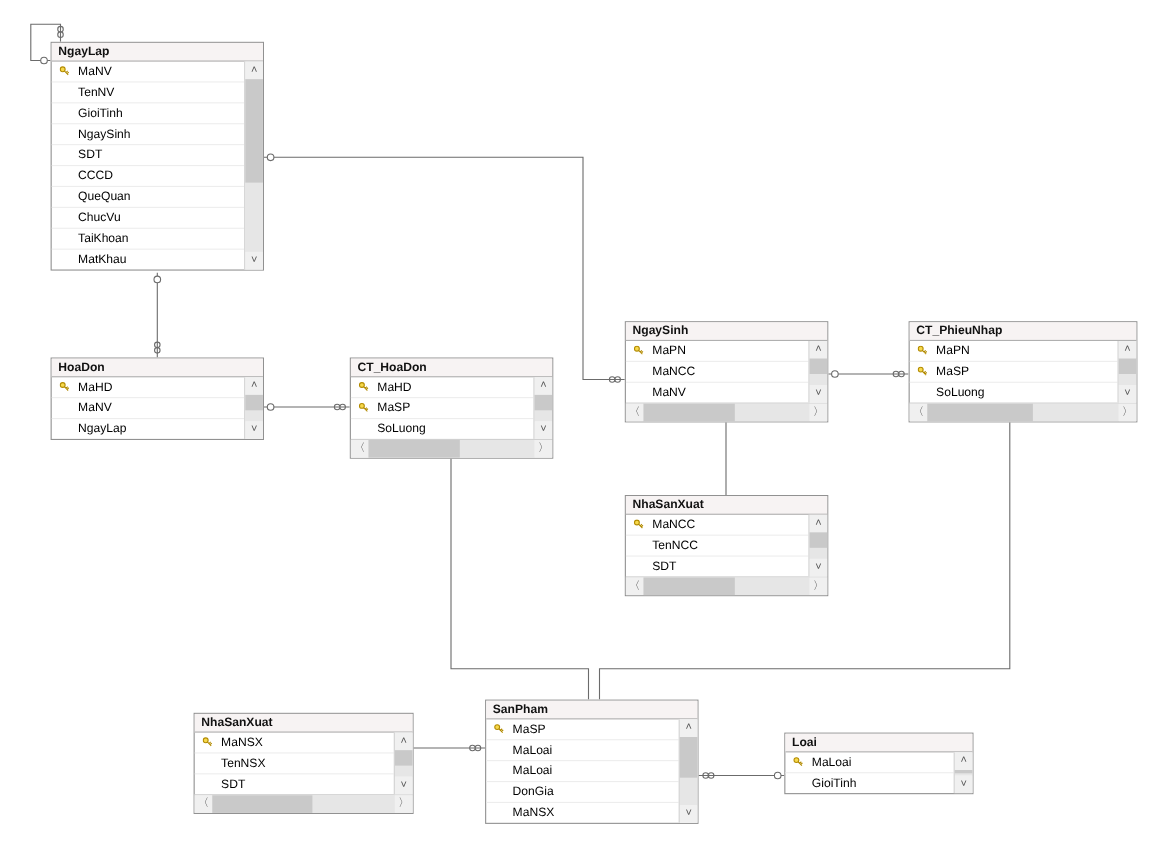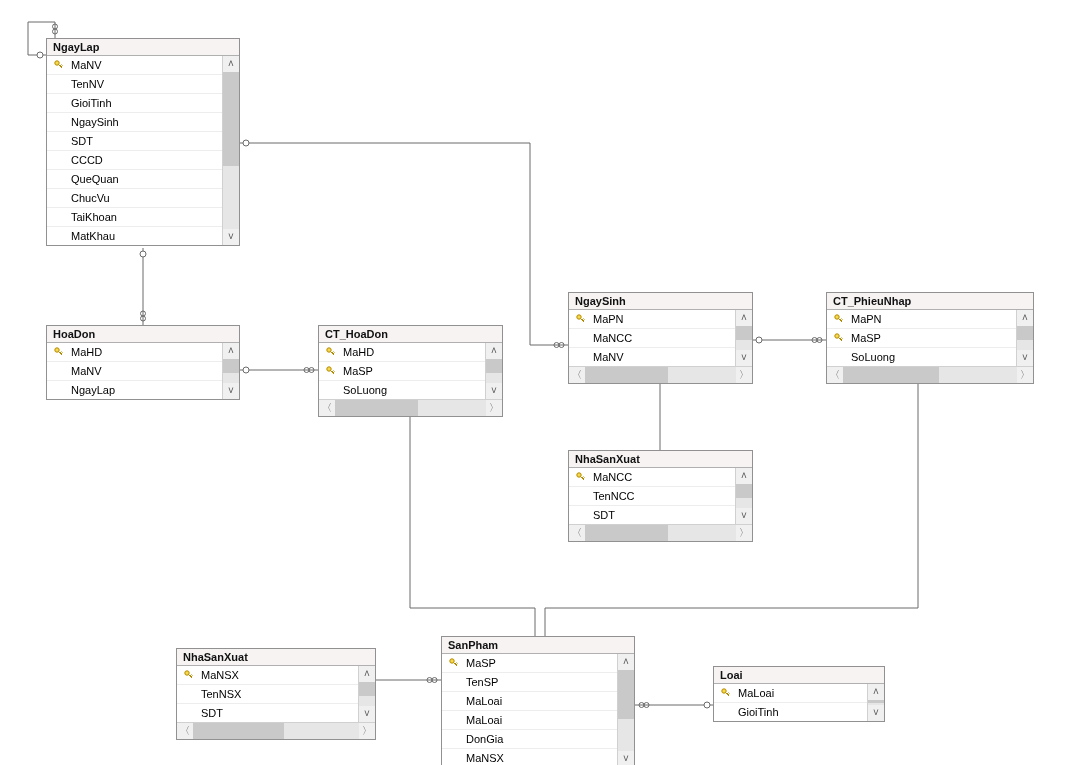--- a/index.html
+++ b/index.html
@@ -470,24 +470,20 @@
                 <svg width="10" height="10" viewBox="0 0 10 10">
                   <circle cx="3" cy="3" r="2.2" class="key-dot"></circle>
                   <path d="M4.5 4.5 L8 8 M6 6 L7.5 4.5 M7 7 L8.5 5.5" stroke="#b38b00" stroke-width="1" fill="none"></path>
                 </svg>
               </span>
             </span>
             <span class="fname">MaSP</span>
           </div>
           <div class="row">
             <span class="keycell"></span>
-            <span class="fname">TenSP</span>
-          </div>
-          <div class="row">
-            <span class="keycell"></span>
             <span class="fname">MaLoai</span>
           </div>
           <div class="row">
             <span class="keycell"></span>
             <span class="fname">MaLoai</span>
           </div>
           <div class="row">
             <span class="keycell"></span>
             <span class="fname">DonGia</span>
           </div>

